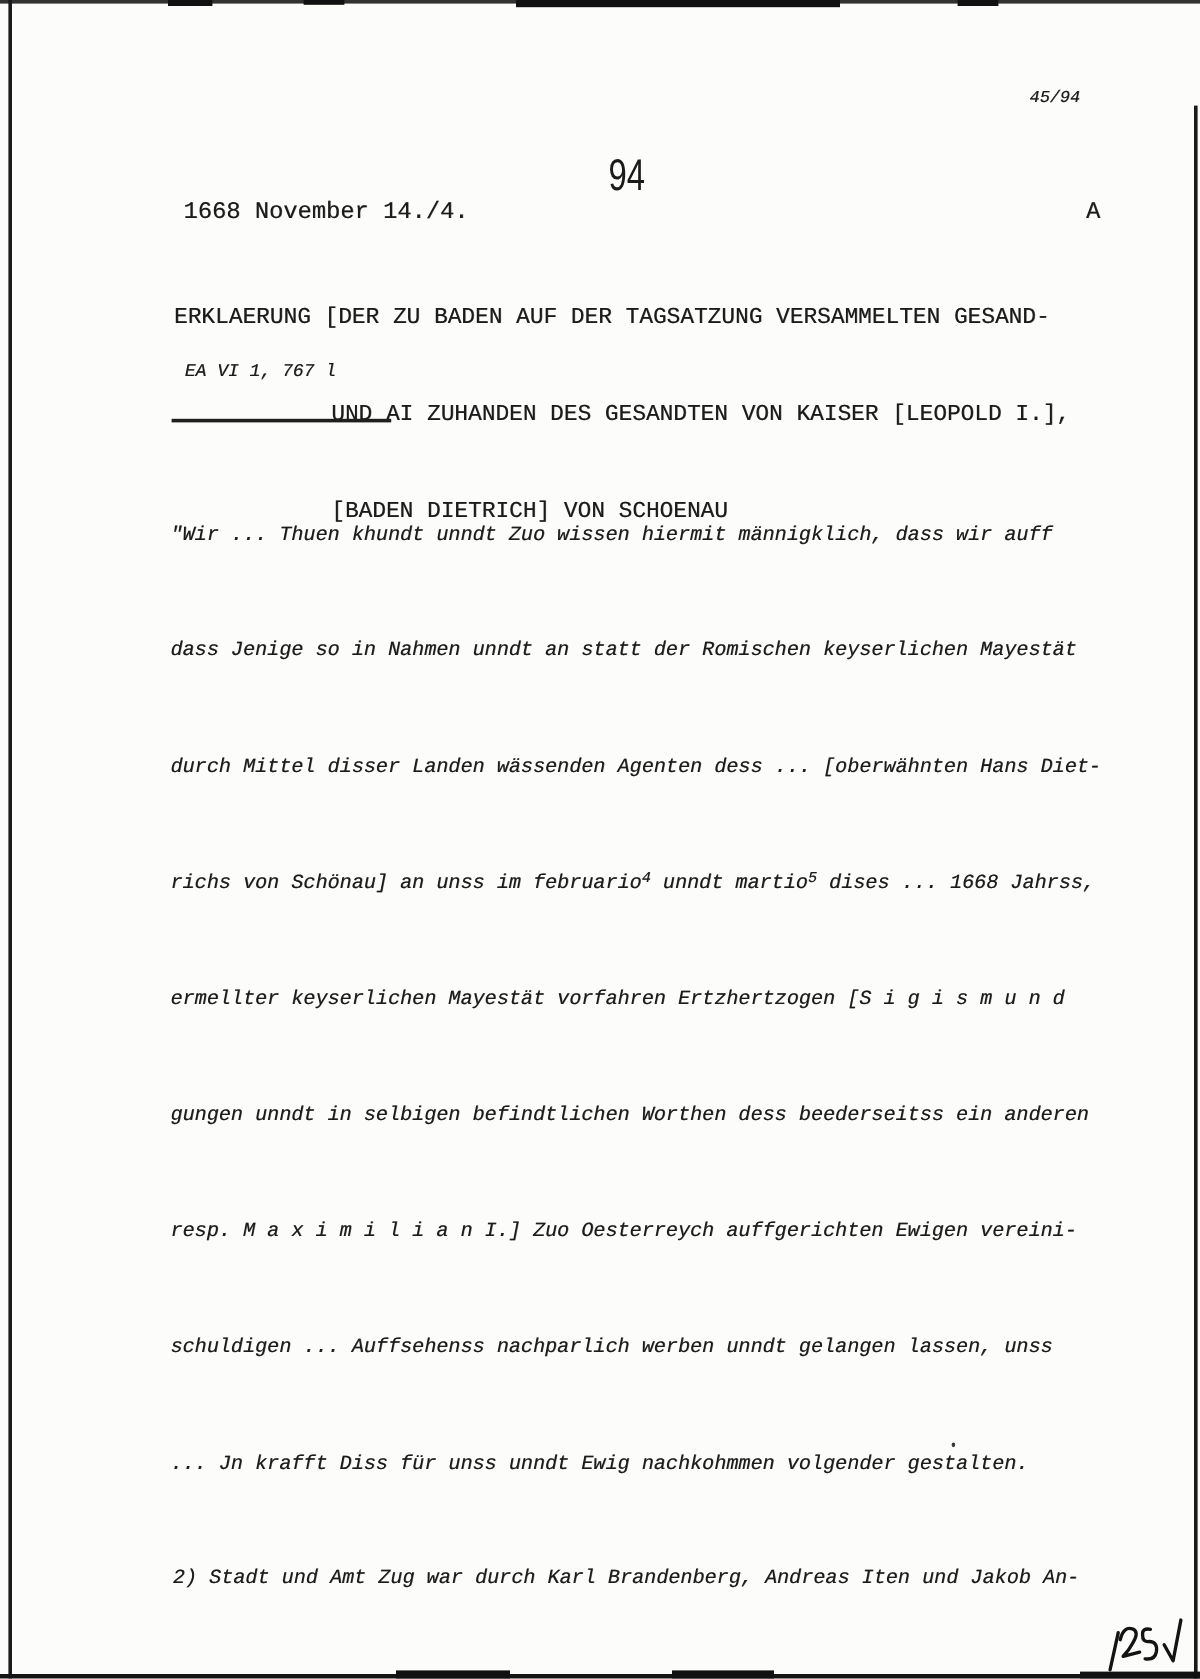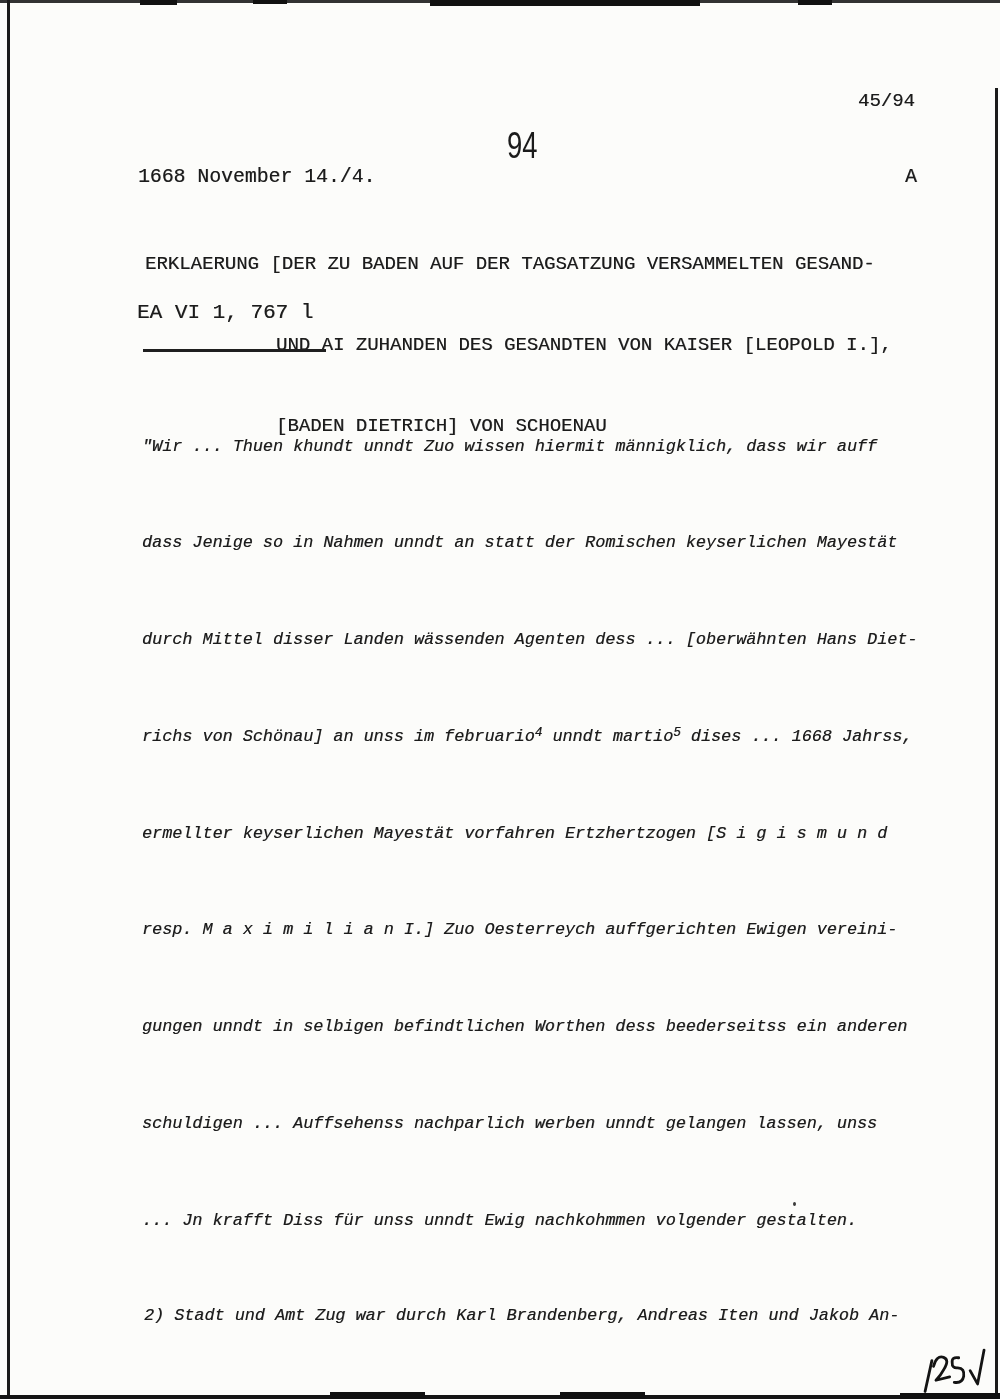--- a/index.html
+++ b/index.html
@@ -20,30 +20,30 @@
   .b4{top:0;left:798px;width:34px;height:5px;}
   .edge-left{position:absolute;top:0;left:7px;width:3px;height:1399px;background:#1a1a1a;}
   .edge-right{position:absolute;top:88px;left:995px;width:3px;height:1311px;background:#1a1a1a;}
   .edge-bottom{position:absolute;bottom:0;left:0;width:1000px;height:4px;background:#141414;}
   .bb1{bottom:0;left:330px;width:95px;height:7px;}
   .bb2{bottom:0;left:560px;width:85px;height:7px;}
   .bb3{bottom:0;left:900px;width:100px;height:6px;}
   .speck{position:absolute;left:793px;top:1202px;width:3px;height:4px;background:#3a3a3a;border-radius:50%;}
 
   
-  .folio{position:absolute;top:74px;left:858px;font-size:19px;margin-top:16px;}
+  .folio{position:absolute;top:74px;left:858px;font-size:14px;font-style:italic;}
   .pagenum{
     position:absolute;top:127px;left:507px;font-family:"Liberation Sans","DejaVu Sans",sans-serif;
     font-size:37px;line-height:1;transform:scaleX(0.74);transform-origin:left top;letter-spacing:0;
   }
-  .dateline{position:absolute;top:166px;left:138px;font-size:19.8px;}
+  .dateline{position:absolute;top:166px;left:153px;font-size:19.8px;}
   .corner-letter{position:absolute;top:166px;left:905px;font-size:19.8px;}
   .title{position:absolute;top:197px;left:145px;font-size:19px;line-height:27px;white-space:pre;}
   .t-ind{padding-left:131px;}
-  .source{position:absolute;top:301px;left:137px;font-size:21px;}
+  .source{position:absolute;top:301px;left:154px;font-size:15px;font-style:italic;}
   .rule{position:absolute;top:349px;left:143px;width:183px;height:3px;background:#1f1f1f;}
 
   
   .quote{position:absolute;top:366px;left:142px;font-size:16.8px;font-style:italic;line-height:32.25px;white-space:pre;}
   .q-line{height:32.25px;}
 
   
   .footnotes{position:absolute;top:1247px;left:144px;font-size:16.8px;font-style:italic;line-height:27.5px;white-space:pre;}
 
   sup{font-size:.75em;position:relative;top:-.4em;vertical-align:baseline;line-height:0;}
@@ -82,22 +82,22 @@
 
   <div class="source typew">EA VI 1, 767 l</div>
   <div class="rule"></div>
 
   <div class="quote typew">
     <div class="q-line">"Wir ... Thuen khundt unndt Zuo wissen hiermit männigklich, dass wir auff</div>
     <div class="q-line">dass Jenige so in Nahmen unndt an statt der Romischen keyserlichen Mayestät</div>
     <div class="q-line">durch Mittel disser Landen wässenden Agenten dess ... [oberwähnten Hans Diet-</div>
     <div class="q-line">richs von Schönau] an unss im februario<sup>4</sup> unndt martio<sup>5</sup> dises ... 1668 Jahrss,</div>
     <div class="q-line">ermellter keyserlichen Mayestät vorfahren Ertzhertzogen [S i g i s m u n d</div>
+    <div class="q-line">gungen unndt in selbigen befindtlichen Worthen dess beederseitss ein anderen</div>
     <div class="q-line">resp. M a x i m i l i a n I.] Zuo Oesterreych auffgerichten Ewigen vereini-</div>
-    <div class="q-line">gungen unndt in selbigen befindtlichen Worthen dess beederseitss ein anderen</div>
     <div class="q-line">schuldigen ... Auffsehenss nachparlich werben unndt gelangen lassen, unss</div>
     <div class="q-line">... Jn krafft Diss für unss unndt Ewig nachkohmmen volgender gestalten.</div>
     
     
     
     
     
     
     
     

